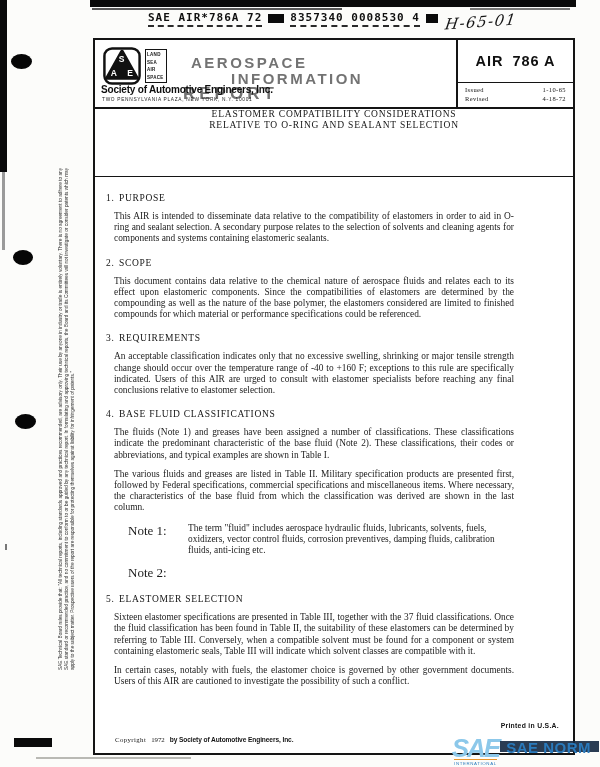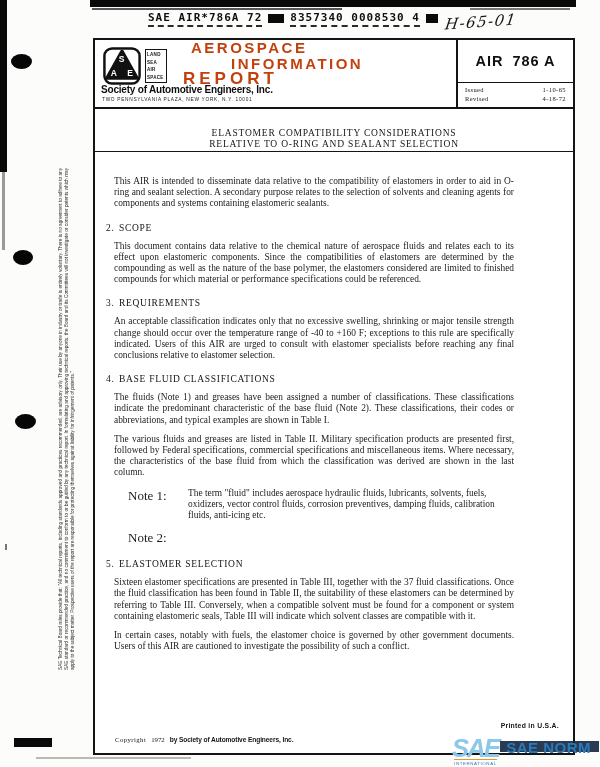--- a/index.html
+++ b/index.html
@@ -45,35 +45,35 @@
   .badge{position:absolute;left:8px;top:7px;width:38px;height:38px}
   .modes{position:absolute;left:50px;top:9px;width:22px;height:34px;border:1.5px solid #141414;
          box-sizing:border-box;display:flex;flex-direction:column;justify-content:space-around;
          padding:1px 1px}
   .modes span{font-family:"Liberation Sans",sans-serif;font-weight:bold;font-size:4.5px;
          line-height:5px;letter-spacing:.3px;color:#111}
   .orgname{position:absolute;left:6px;top:44px;font-family:"Liberation Sans",sans-serif;
          font-weight:bold;font-size:10px;letter-spacing:-.2px;color:#0e0e0e;white-space:nowrap}
   .orgaddr{position:absolute;left:7px;top:57px;font-family:"Liberation Sans",sans-serif;
          font-size:4.8px;letter-spacing:.7px;color:#222;white-space:nowrap}
-  .m-title{position:absolute;left:88px;top:0;width:268px;font-family:"Liberation Sans",sans-serif;
-         font-weight:bold;color:#c2410c}
+  .m-title{position:absolute;left:88px;top:15px;width:268px;font-family:"Liberation Sans",sans-serif;
+         font-weight:bold;color:#737373}
   .mt1{font-size:15px;letter-spacing:2.5px;margin-left:8px;line-height:15px}
   .mt2{font-size:15px;letter-spacing:2.5px;margin-left:48px;line-height:15px;margin-top:1px}
   .mt3{font-size:17px;letter-spacing:4px;text-align:left;line-height:16px;margin-top:0}
   .m-right{width:117px;border-left:2px solid #141414;box-sizing:border-box;position:relative;flex-shrink:0}
   .doc-number{height:42px;display:flex;align-items:center;justify-content:center;gap:9px;
          font-family:"Liberation Sans",sans-serif;font-weight:bold;font-size:14.5px;
          letter-spacing:1px;color:#101010}
   .doc-dates{border-top:1.5px solid #141414;padding:3px 7px 0 7px;font-size:6.5px;letter-spacing:.4px}
   .doc-dates .row{display:flex;justify-content:space-between;line-height:8.5px;color:#151515}
 
   
-  .title-band{height:43px;border-bottom:1.5px solid #141414;box-sizing:border-box;
-        text-align:center;padding-top:19px;font-size:9.5px;letter-spacing:.8px;
+  .title-band{height:68px;border-bottom:1.5px solid #141414;box-sizing:border-box;
+        text-align:center;font-size:9.5px;letter-spacing:.8px;
         line-height:11px;color:#161616}
 
   
   .doc-body{padding:16px 59px 0 11px}
   .sec{margin-top:13px}
   .sec:first-child{margin-top:0}
   .sec-head{font-size:9.5px;letter-spacing:.7px;color:#141414;white-space:nowrap}
   .sec-head .num{display:inline-block;width:13px}
   .para{margin:8px 0 0 8px;font-size:9.4px;line-height:11.2px;text-align:justify;color:#1c1c1c}
   .notes{margin-left:22px}
@@ -176,20 +176,21 @@
   </div>
 
   <div class="title-band">
     <div>ELASTOMER COMPATIBILITY CONSIDERATIONS</div>
     <div>RELATIVE TO O-RING AND SEALANT SELECTION</div>
   </div>
 
   <div class="doc-body">
 
     <div class="sec">
+      <div class="sec-head"><span class="num">1.</span><span>PURPOSE</span></div>
       <p class="para">This AIR is intended to disseminate data relative to the compatibility of elastomers in order to aid in O-ring and sealant selection.  A secondary purpose relates to the selection of solvents and cleaning agents for components and systems containing elastomeric sealants.</p>
     </div>
 
     <div class="sec">
       <div class="sec-head"><span class="num">2.</span><span>SCOPE</span></div>
       <p class="para">This document contains data relative to the chemical nature of aerospace fluids and relates each to its effect upon elastomeric components.  Since the compatibilities of elastomers are determined by the compounding as well as the nature of the base polymer, the elastomers considered are limited to finished compounds for which material or performance specifications could be referenced.</p>
     </div>
 
     <div class="sec">
       <div class="sec-head"><span class="num">3.</span><span>REQUIREMENTS</span></div>

